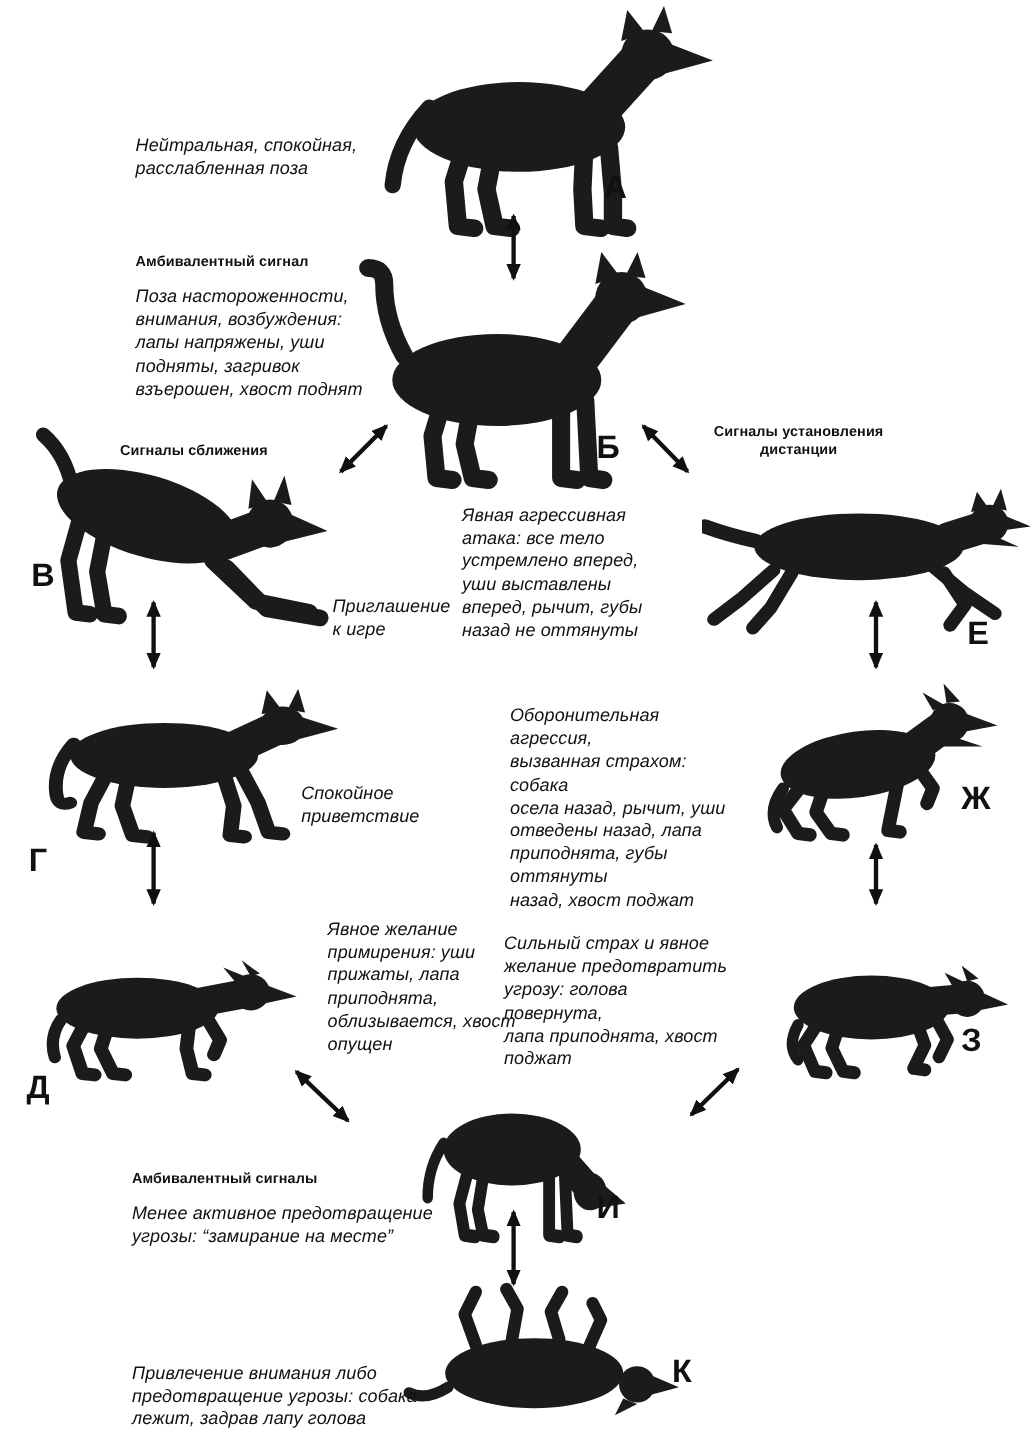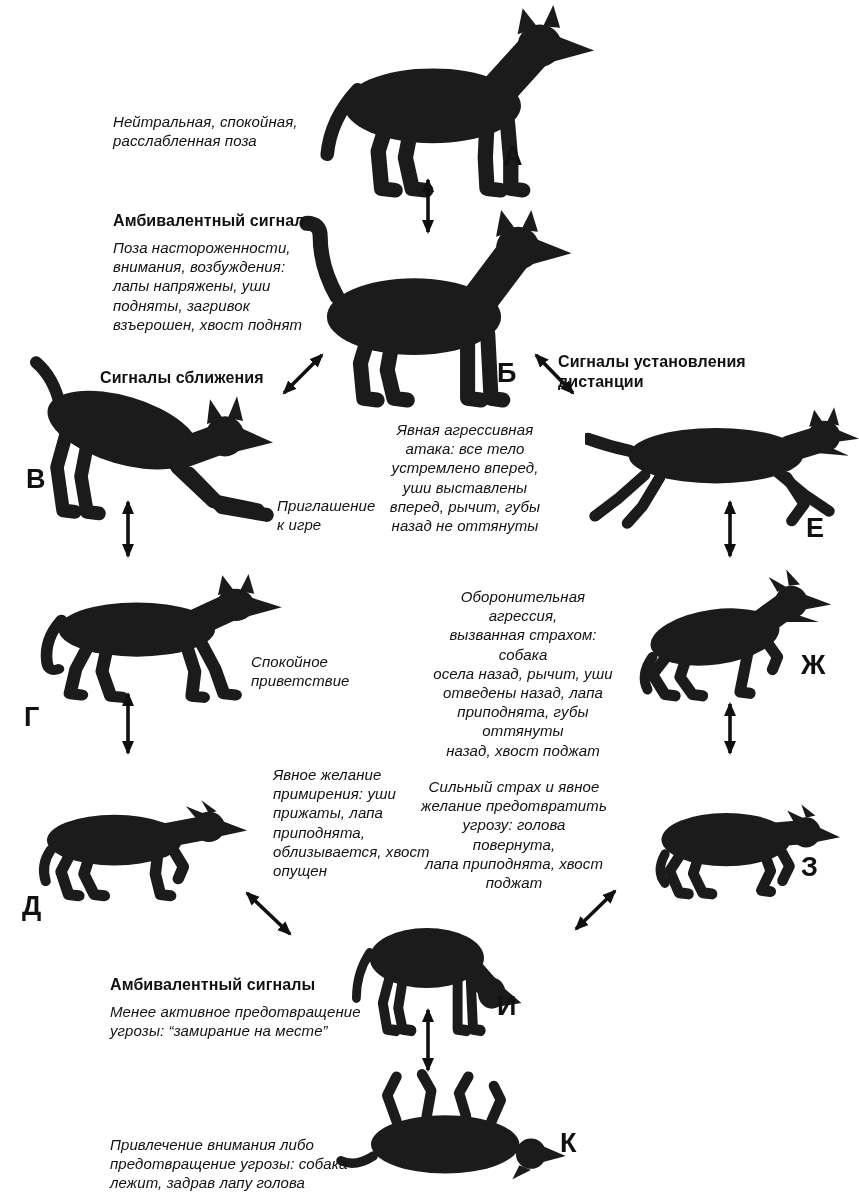--- a/index.html
+++ b/index.html
@@ -13,30 +13,30 @@
   }
   .caption{
     position:absolute;
     font-size:15px;
     line-height:1.28;
     font-weight:400;
     white-space:pre-line;
     letter-spacing:0.1px;
     font-style:italic;
   }
-  .caption.right{text-align:center;}
+  .caption.right{text-align:left;}
   .heading{
     position:absolute;
-    font-size:16px;
+    font-size:12px;
     line-height:1.22;
     font-weight:700;
     white-space:pre-line;
     letter-spacing:0.1px;
   }
-  .heading.center{}
+  .heading.center{text-align:center;}
   .letter{
     position:absolute;
     font-size:27px;
     font-weight:700;
     line-height:1;
   }
   figure.dog{
     position:absolute;
     margin:0;padding:0;
   }

